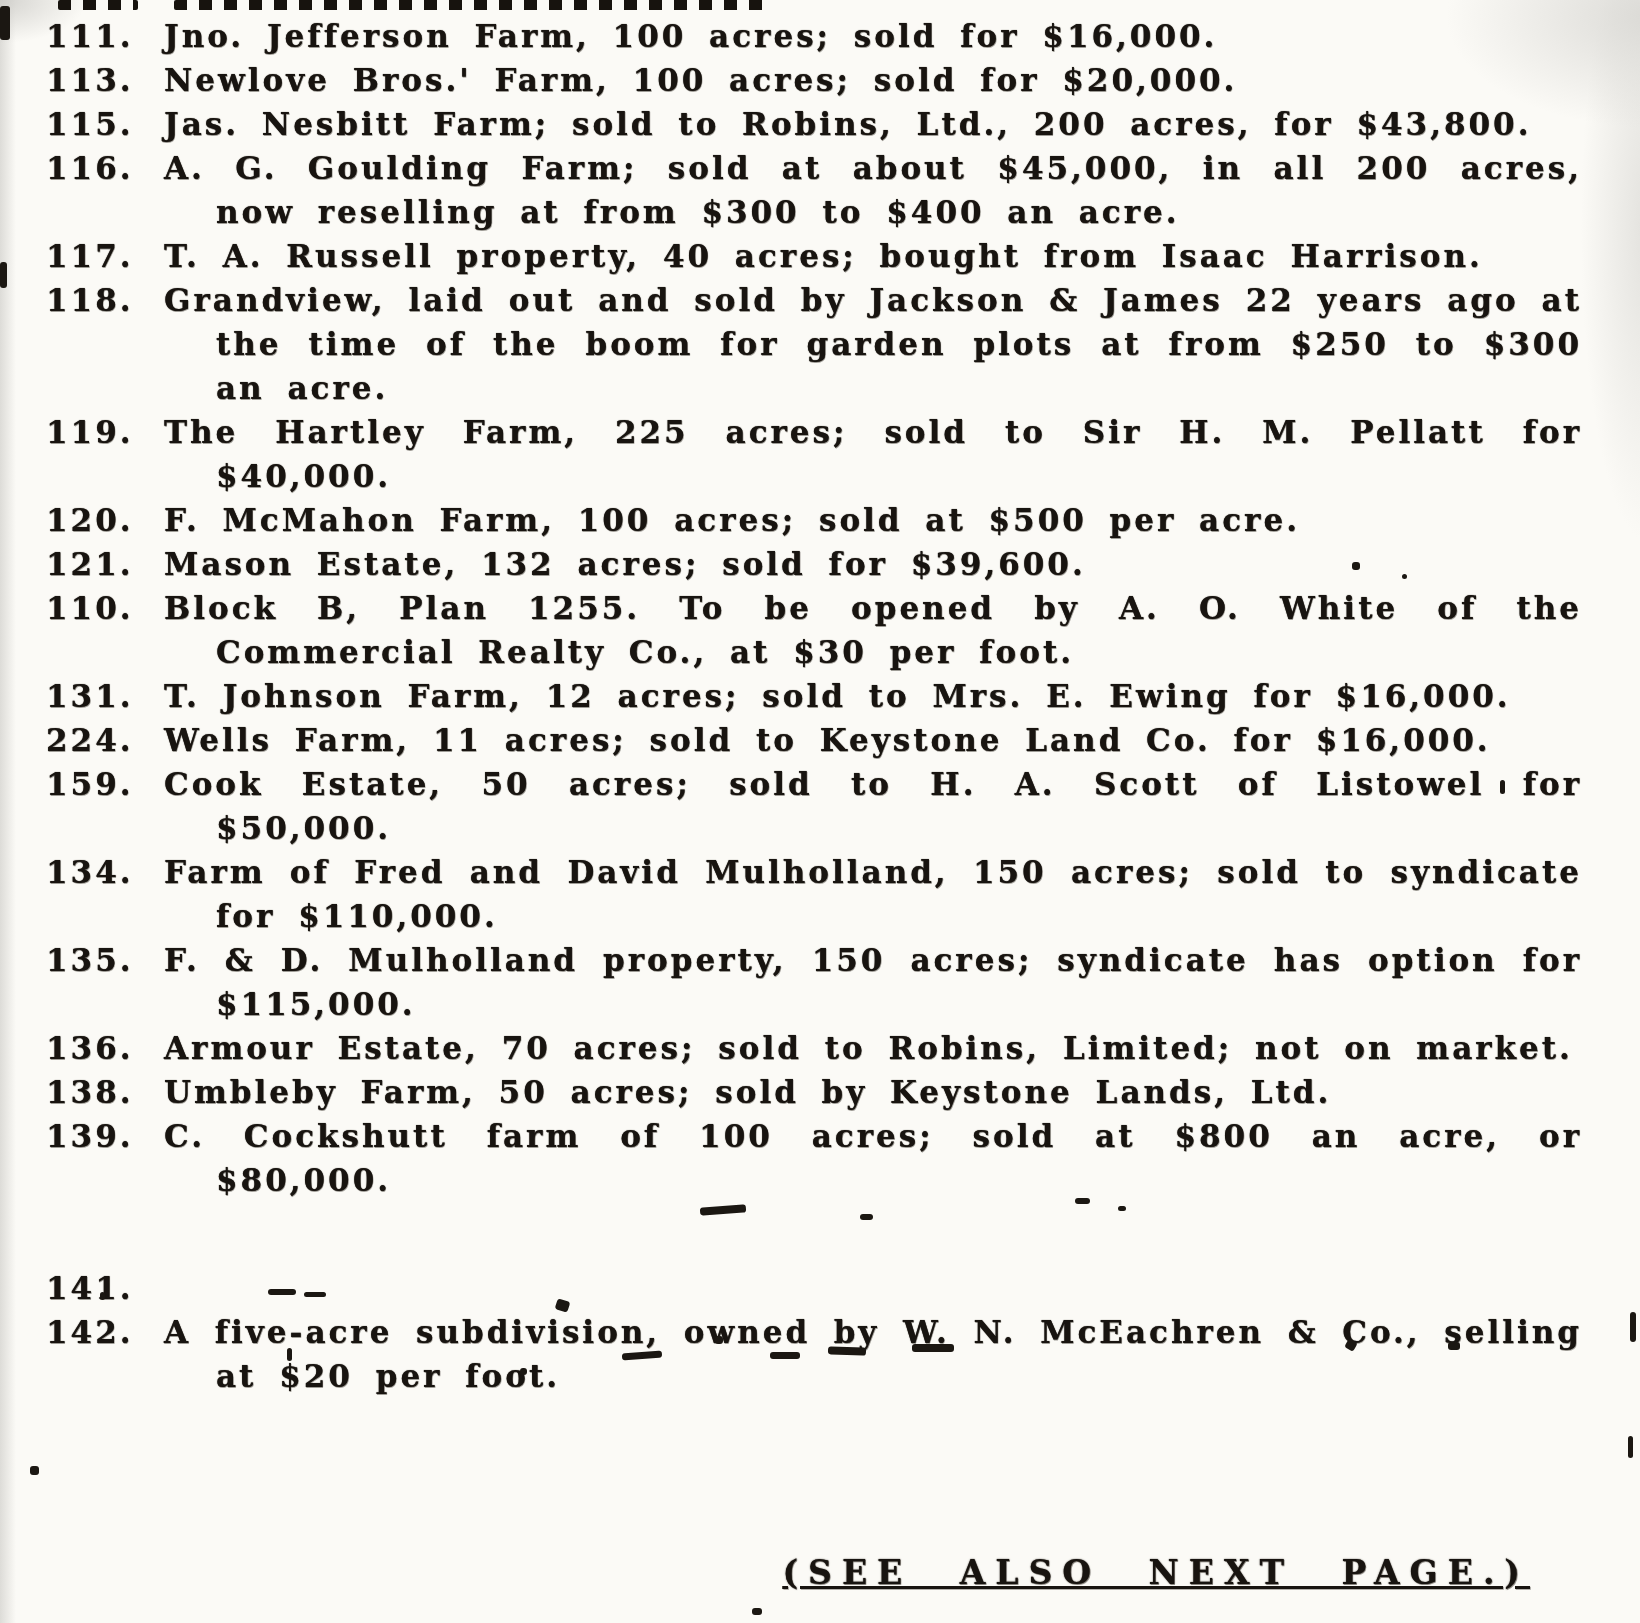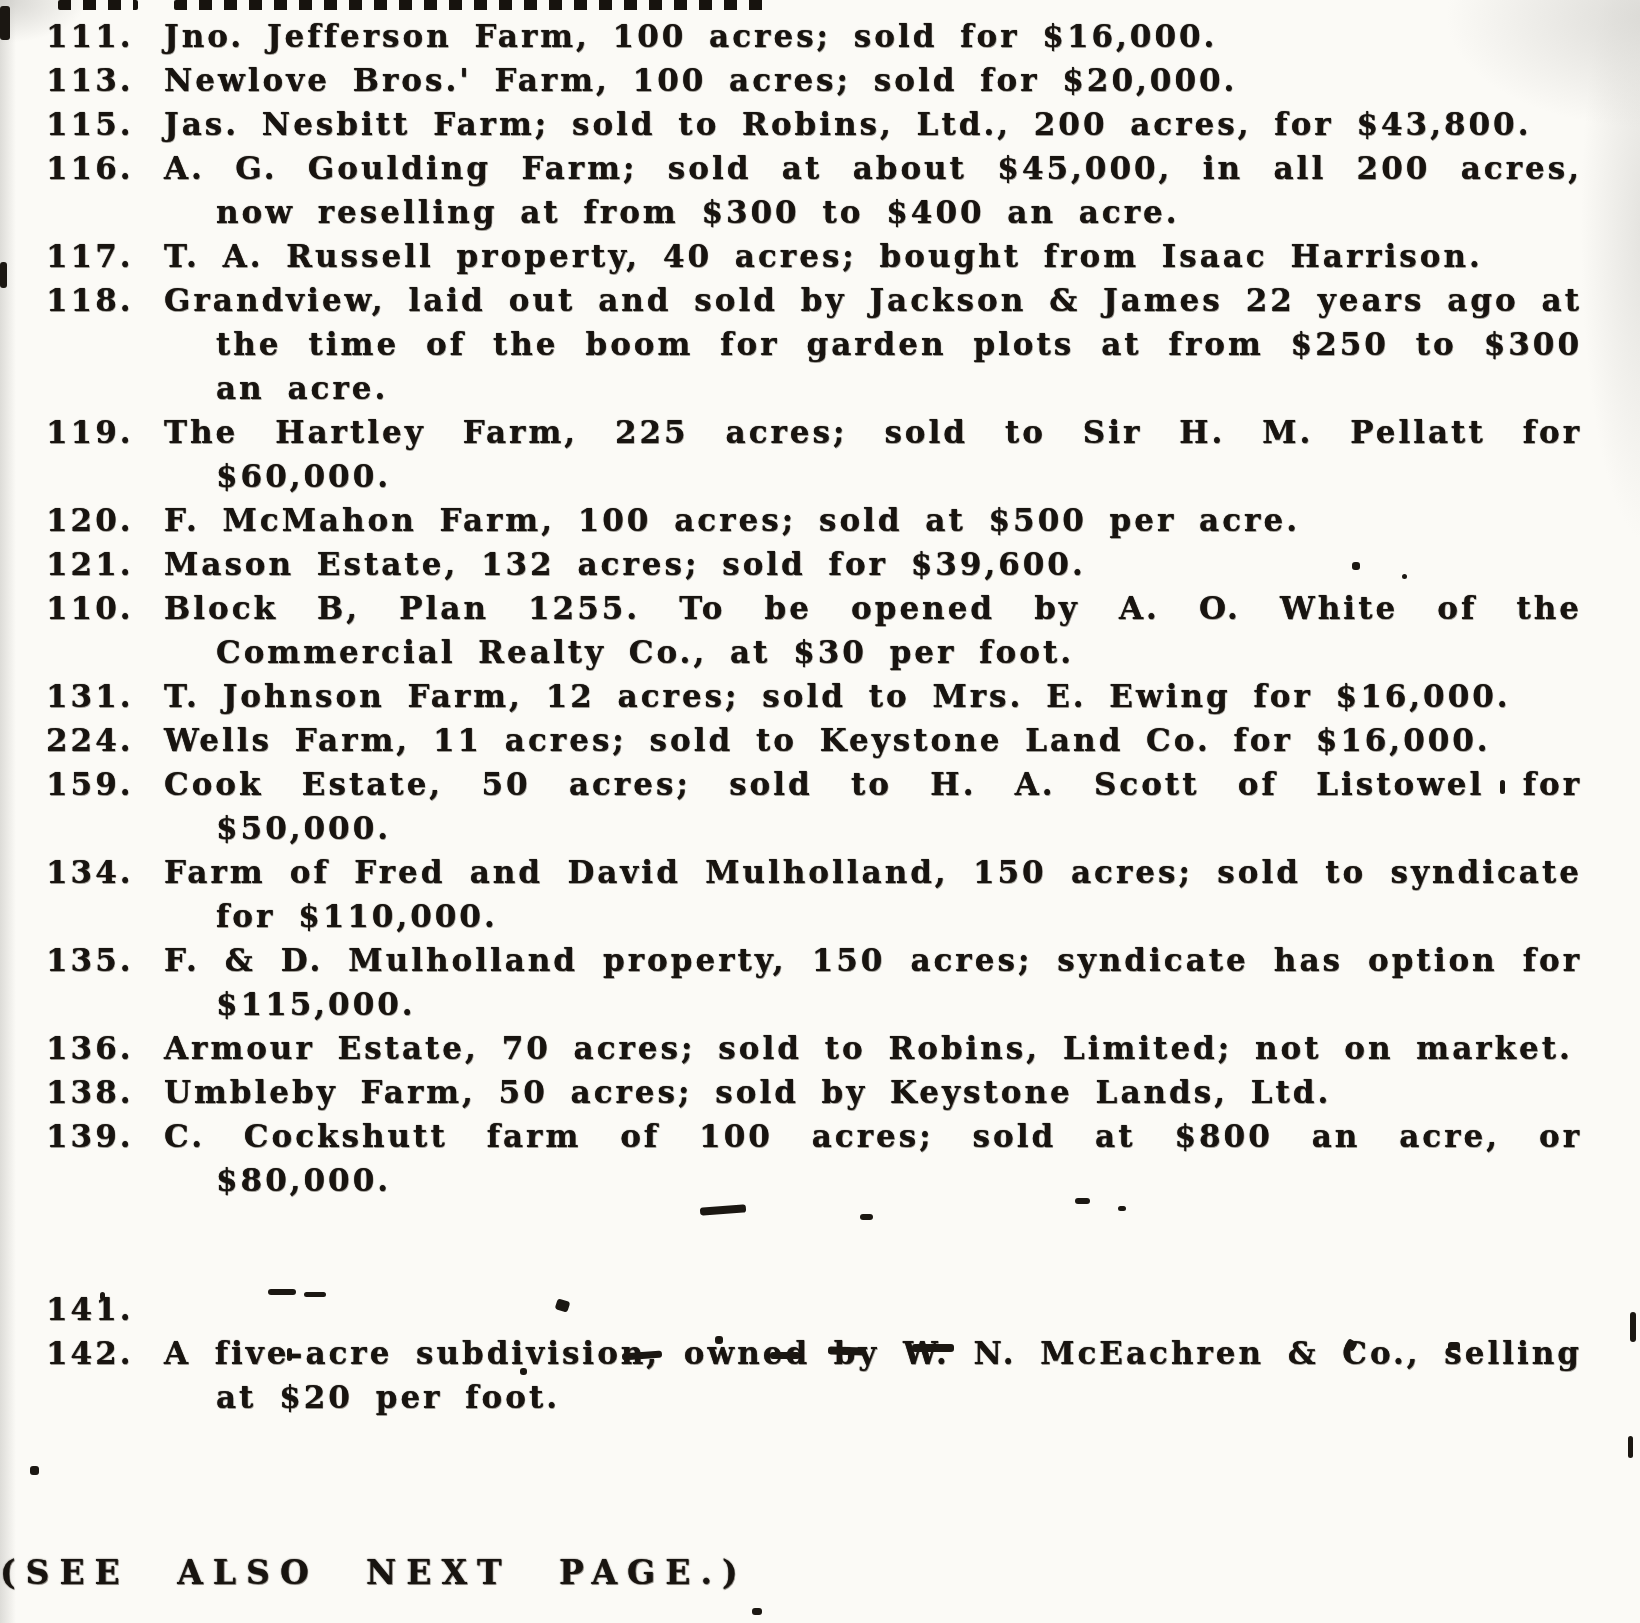--- a/index.html
+++ b/index.html
@@ -21,39 +21,40 @@
   }
   .doc-text{
     font-size:31px;
     line-height:44px;
     letter-spacing:3px;
     word-spacing:9px;
     text-shadow:0 0 1px rgba(24,18,10,.8), 0.6px 0.6px 0 rgba(24,18,10,.35);
   }
   .list{padding:14px 0 0 0;}
   .row{display:flex;padding:0 58px 0 46px;}
-  .row.gap-before{margin-top:85px;}
+  .row.gap-before{margin-top:64px;}
   .num{flex:0 0 118px;}
   .txt{
     flex:1;
     max-width:1420px;
     text-align:justify;
     padding-left:52px;
     text-indent:-52px;
   }
   .footer{
     margin-top:auto;
     margin-bottom:28px;
     width:1530px;
-    text-align:left;
+    text-align:right;
     font-size:33px;
     line-height:44px;
     letter-spacing:10px;
     word-spacing:26px;
     text-shadow:0 0 1.4px rgba(24,18,10,.9), 0.8px 0.8px 0 rgba(24,18,10,.4);
+    text-decoration:underline;
   }
   
   .clip{position:absolute;top:0;height:10px;border-radius:2px;
     background:repeating-linear-gradient(90deg,#17130e 0 13px,rgba(0,0,0,0) 13px 25px);}
   .clip-num{left:58px;width:80px;}
   .clip-text{left:174px;width:592px;}
   
   .mark{position:absolute;background:#1b1712;border-radius:3px;}
 </style>
 </head>
@@ -91,21 +92,21 @@
       <div class="txt">T. A. Russell property, 40 acres; bought from Isaac Harrison.</div>
     </div>
 
     <div class="row">
       <div class="num">118.</div>
       <div class="txt">Grandview, laid out and sold by Jackson &amp; James 22 years ago at the time of the boom for garden plots at from $250 to $300 an acre.</div>
     </div>
 
     <div class="row">
       <div class="num">119.</div>
-      <div class="txt">The Hartley Farm, 225 acres; sold to Sir H. M. Pellatt for $60,000.</div>
+      <div class="txt">The Hartley Farm, 225 acres; sold to Sir H. M. Pellatt for $40,000.</div>
     </div>
 
     <div class="row">
       <div class="num">120.</div>
       <div class="txt">F. McMahon Farm, 100 acres; sold at $500 per acre.</div>
     </div>
 
     <div class="row">
       <div class="num">121.</div>
       <div class="txt">Mason Estate, 132 acres; sold for $39,600.</div>

